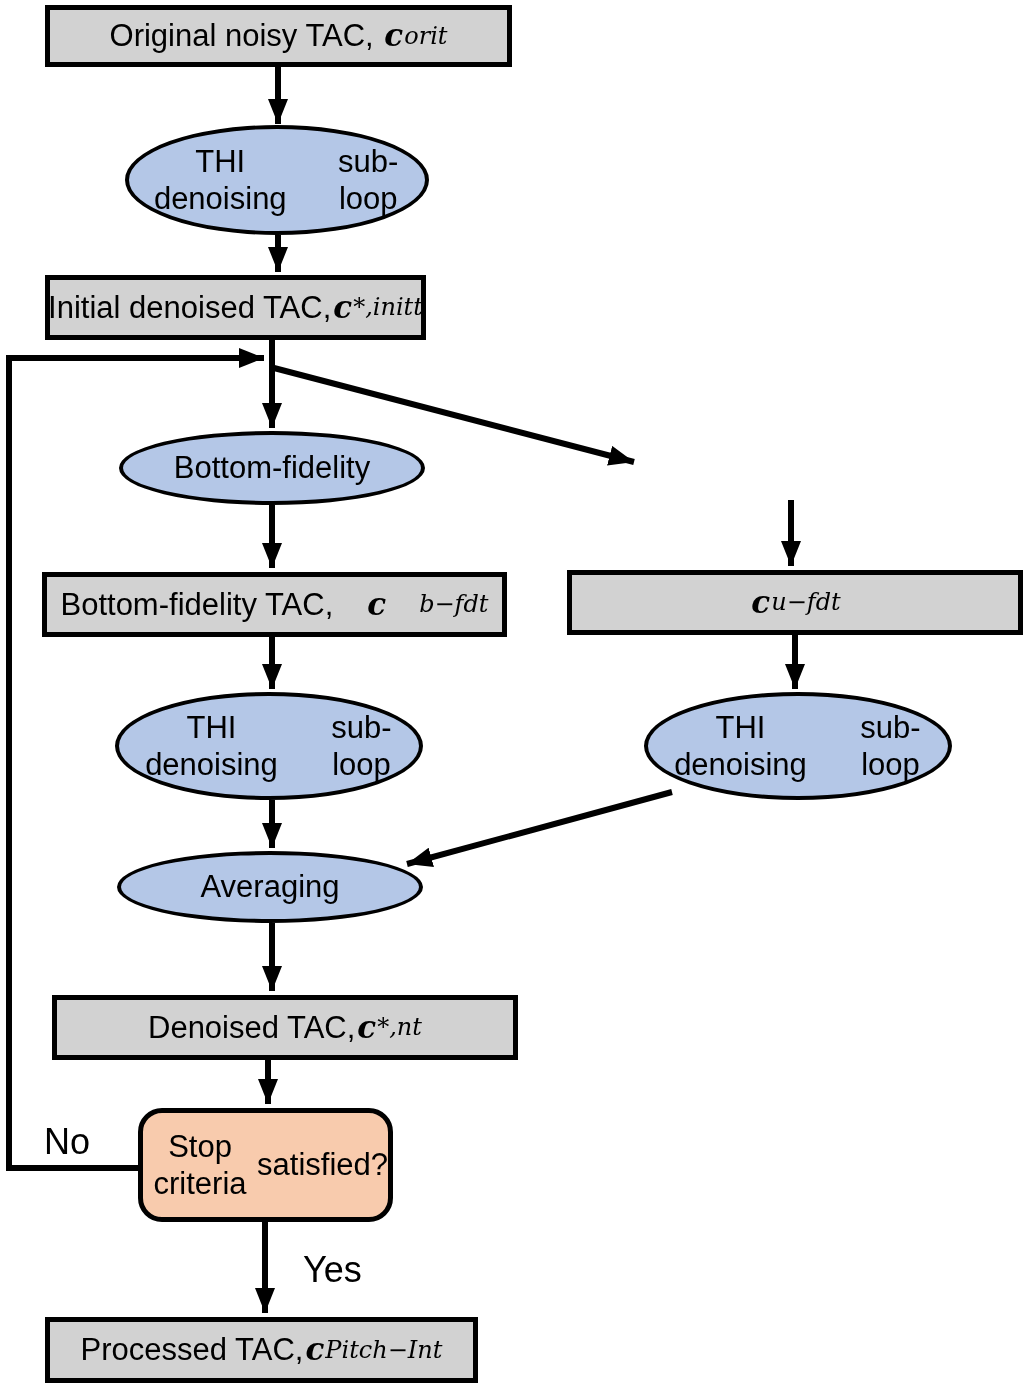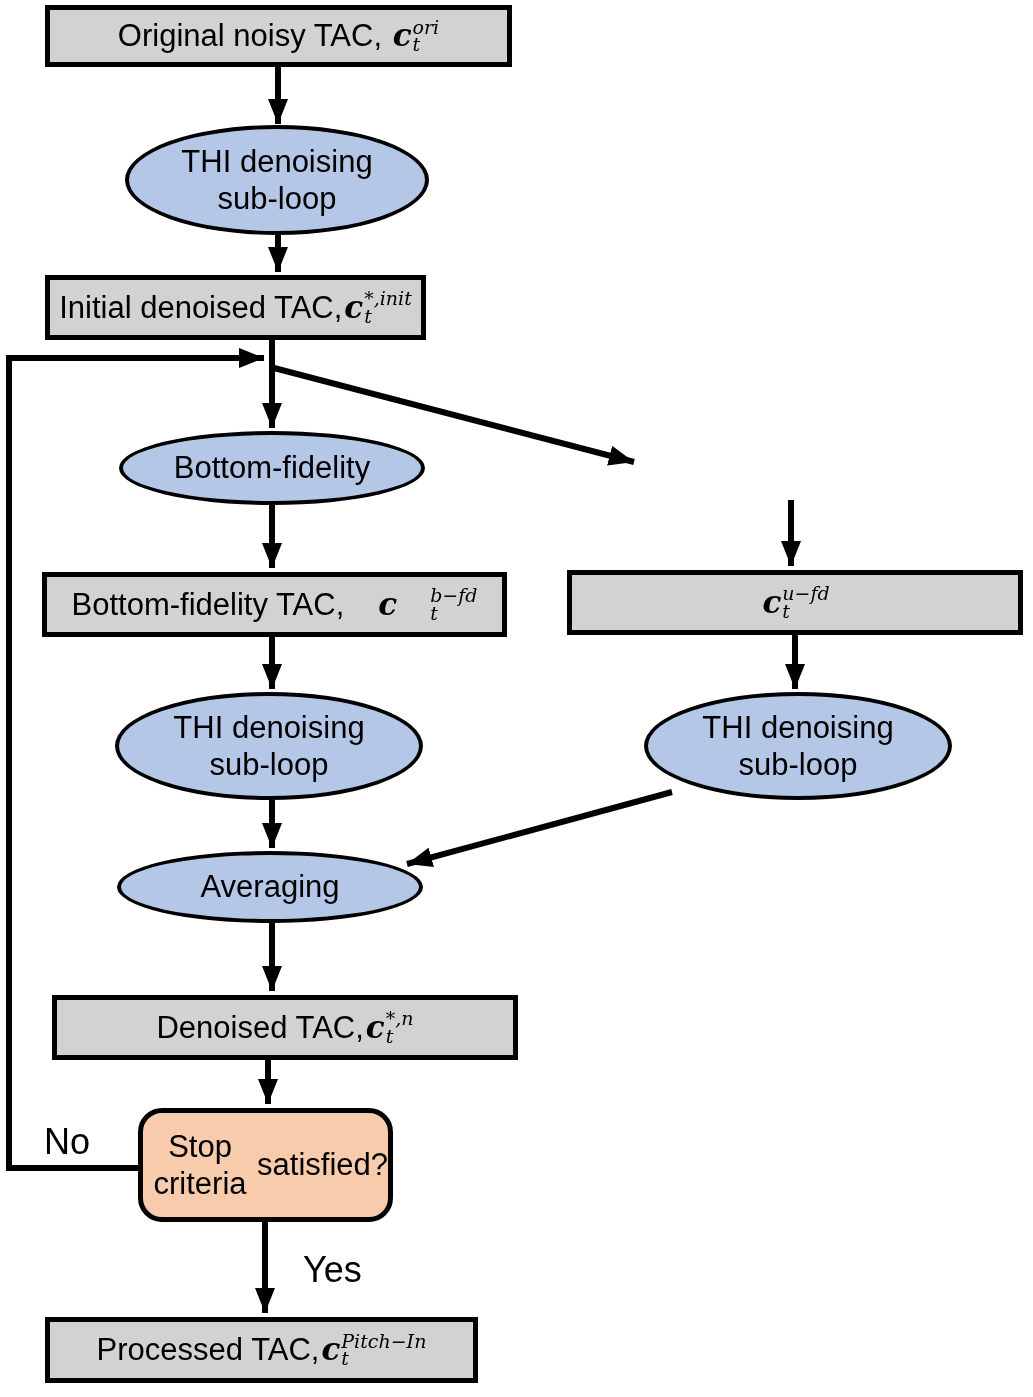--- a/index.html
+++ b/index.html
@@ -36,43 +36,43 @@
     text-align:center;
   }
   .box{
     background:var(--box-fill);
     border:5px solid var(--stroke);
   }
   .ellipse{
     background:var(--ellipse-fill);
     border:4px solid var(--stroke);
     border-radius:50%;
-    flex-direction:column;
+    flex-direction:row;
   }
   .decision{
     background:var(--decision-fill);
     border:5px solid var(--stroke);
     border-radius:24px;
     flex-direction:row;
   }
   .lbl{white-space:pre;}
   .msym{
     font-family:"DejaVu Serif",serif;
     font-style:italic;
     font-weight:bold;
     margin-left:2px;
   }
   .msubsup{
     display:inline-flex;
-    flex-direction:column;
+    flex-direction:row;
     align-items:flex-start;
     font-family:"DejaVu Serif",serif;
     font-style:italic;
     font-weight:normal;
-    font-size:19px;
+    font-size:24px;
     line-height:0.92;
     vertical-align:-9px;
     margin-left:1px;
     text-align:left;
   }
   .edge-label{
     position:absolute;
     font-size:36px;
     line-height:1;
   }

